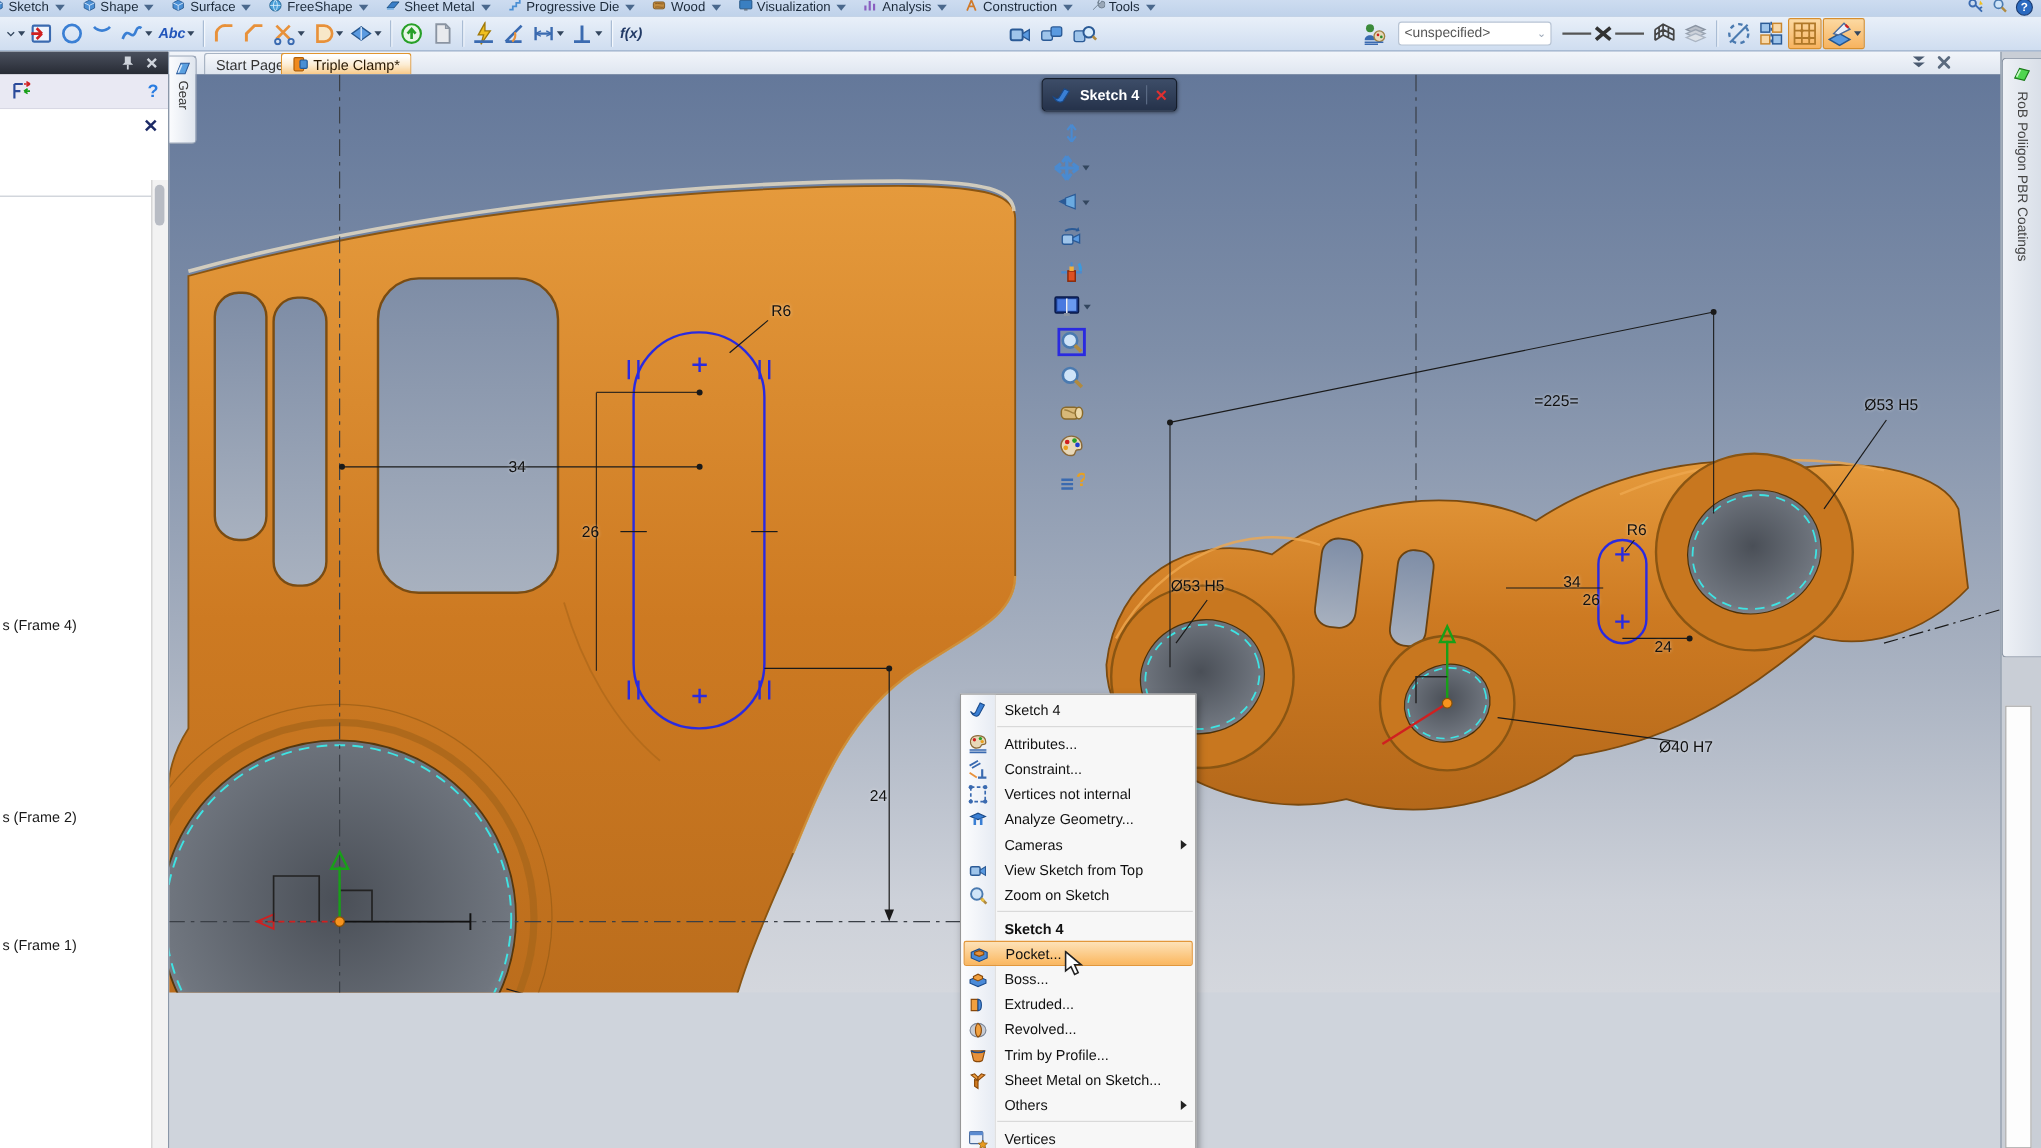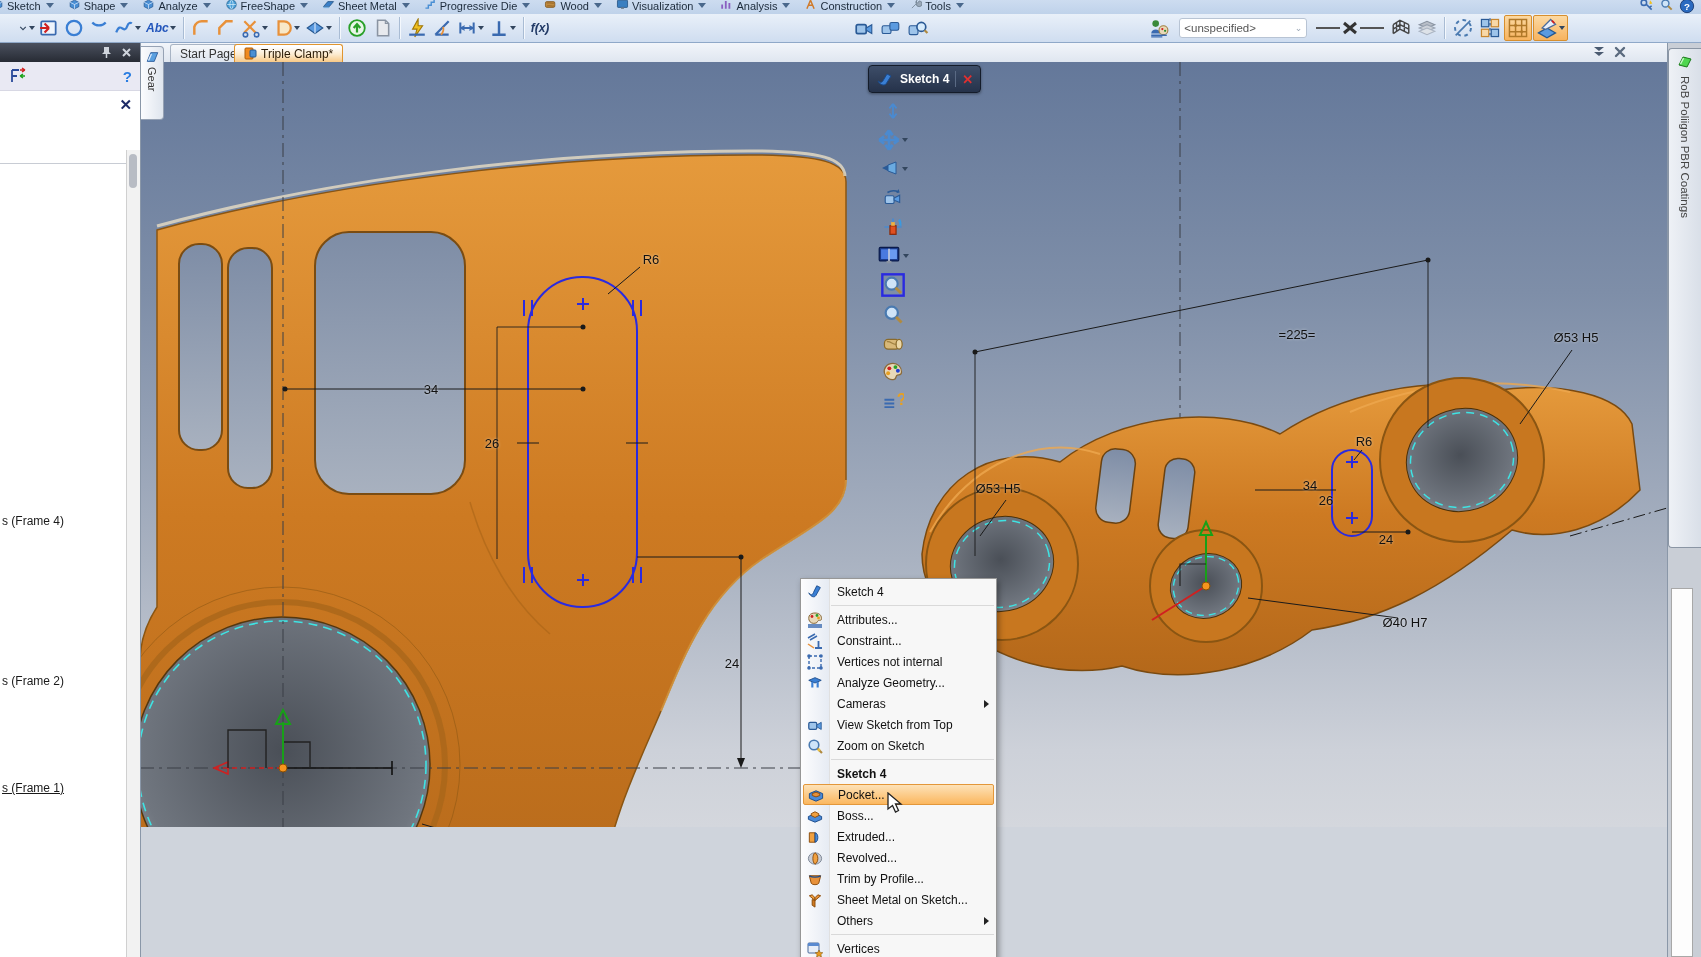--- a/index.html
+++ b/index.html
@@ -12,21 +12,21 @@
            background:linear-gradient(#cddcf0,#bfd2ea);border-bottom:1px solid #9db4d2;}
   .menubar-inner{display:flex;align-items:center;margin-top:-4px;padding-left:0;}
   .menu-item{display:flex;align-items:center;gap:3px;padding:2px 7px;font-size:11px;color:#1c2a3a;white-space:nowrap;}
   .menu-item svg{flex:none;}
   .chev{width:0;height:0;border-left:4px solid transparent;border-right:4px solid transparent;border-top:5px solid #4a688c;margin-left:2px;}
   .menubar-right{position:absolute;right:6px;top:-2px;display:flex;gap:4px;}
 
   
   .toolbar{position:absolute;left:0;top:14px;width:1701px;height:29px;
            background:linear-gradient(#e9f0f9,#cfddf0);border-bottom:1px solid #8fa8c8;
-           display:flex;align-items:center;padding-left:16px;box-sizing:border-box;}
+           display:flex;align-items:center;padding-left:2px;box-sizing:border-box;}
   .tgroup{display:flex;align-items:center;gap:1px;}
   .tsep{width:1px;height:22px;background:#a9bcd4;margin:0 5px;box-shadow:1px 0 0 #f4f8fd;}
   .tbtn{display:flex;align-items:center;justify-content:center;padding:1px 2px;border-radius:2px;}
   .tbtn.pressed{background:linear-gradient(#fcd9a2,#f7b35f);border:1px solid #d78f2e;}
   .tdd{width:0;height:0;border-left:3px solid transparent;border-right:3px solid transparent;border-top:4px solid #33465e;margin-left:1px;}
   .abc-glyph{font-size:12px;font-style:italic;color:#2255bb;font-weight:bold;}
   .fx-glyph{font-size:12px;font-style:italic;color:#223a66;font-weight:bold;}
   .unspec{width:118px;height:18px;background:#fff;border:1px solid #b8c4d4;border-radius:3px;
           font-size:11.5px;color:#555;display:flex;align-items:center;justify-content:space-between;
           padding:0 4px;margin:0 6px;}
@@ -120,21 +120,21 @@
             <path d="M3 6 L9 9 L15 6 M9 9 L9 15" stroke="#dceafc" fill="none"></path>
           </svg></span>
         <span>Shape</span>
         <span class="chev"></span>
       </div>
       <div class="menu-item">
         <span><svg width="13" height="13" viewBox="0 0 18 18">
             <path d="M3 6 L9 3 L15 6 L15 12 L9 15 L3 12 Z" fill="#4a8fd4" stroke="#26578f"></path>
             <path d="M3 6 L9 9 L15 6 M9 9 L9 15" stroke="#dceafc" fill="none"></path>
           </svg></span>
-        <span>Analyze</span>
+        <span>Surface</span>
         <span class="chev"></span>
       </div>
       <div class="menu-item">
         <span><svg width="13" height="13" viewBox="0 0 18 18">
             <circle cx="9" cy="9" r="6.5" fill="#4a9fd8" stroke="#1a5a8a"></circle>
             <path d="M3 9 L15 9 M9 2.5 C6 6 6 12 9 15.5 M9 2.5 C12 6 12 12 9 15.5" stroke="#d8eefc" fill="none"></path>
           </svg></span>
         <span>FreeShape</span>
         <span class="chev"></span>
       </div>
@@ -640,21 +640,21 @@
     </svg>
     <span class="lp-q">?</span>
   </div>
   <div class="lp-row2">
     <span class="lp-x">✕</span>
   </div>
   <div class="lp-div"></div>
   <div id="tree">
       <div class="tree-item" style="top: 471px;">s (Frame 4)</div>
       <div class="tree-item" style="top: 631px;">s (Frame 2)</div>
-      <div class="tree-item" style="top: 738px; text-decoration: underline;">s (Frame 1)</div>
+      <div class="tree-item" style="top: 738px;">s (Frame 1)</div>
     </div>
   <div class="lp-scroll">
       <div class="lp-thumb"></div>
     </div>
 </div>
 
 <div class="gear-tab">
   <svg width="15" height="14" viewBox="0 0 16 16">
       <path d="M2 13 L6 3 L14 3 L10 13 Z" fill="#5aa0e0" stroke="#2a5a9a"></path>
       <path d="M3.5 12 L6.8 4.5" stroke="#dceafc" stroke-width="1.5"></path>

